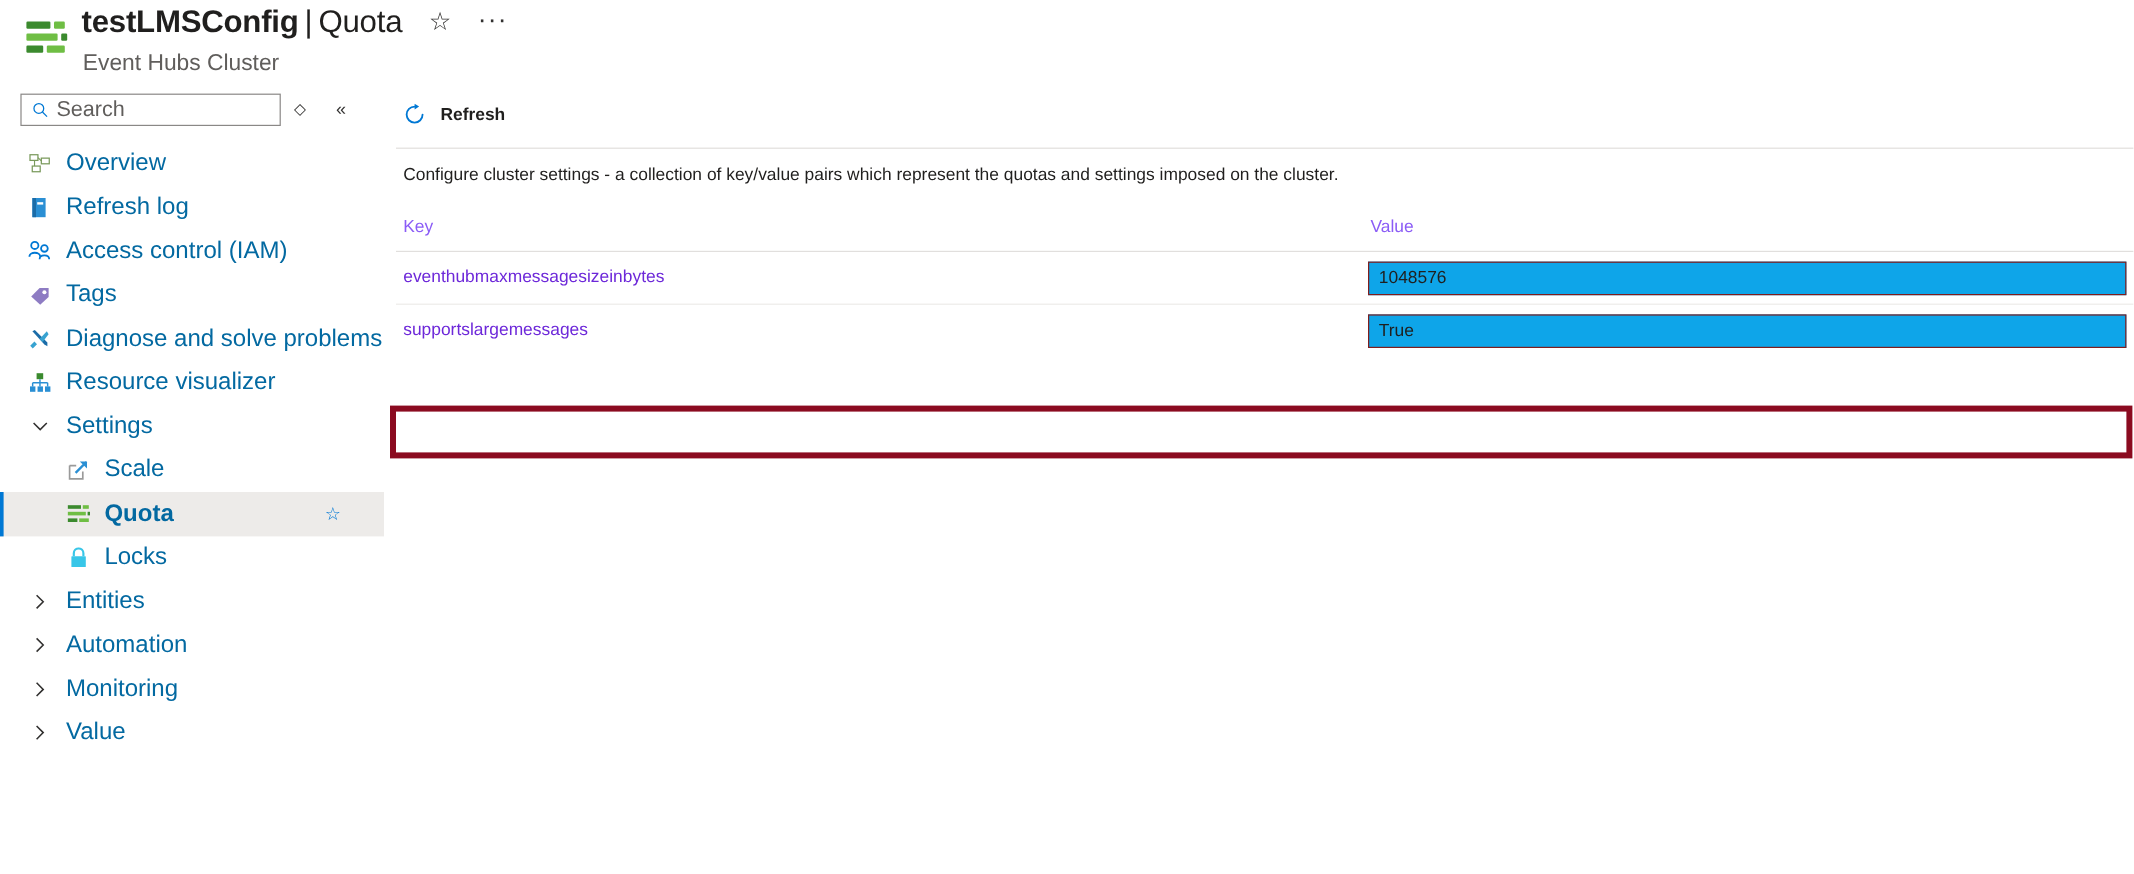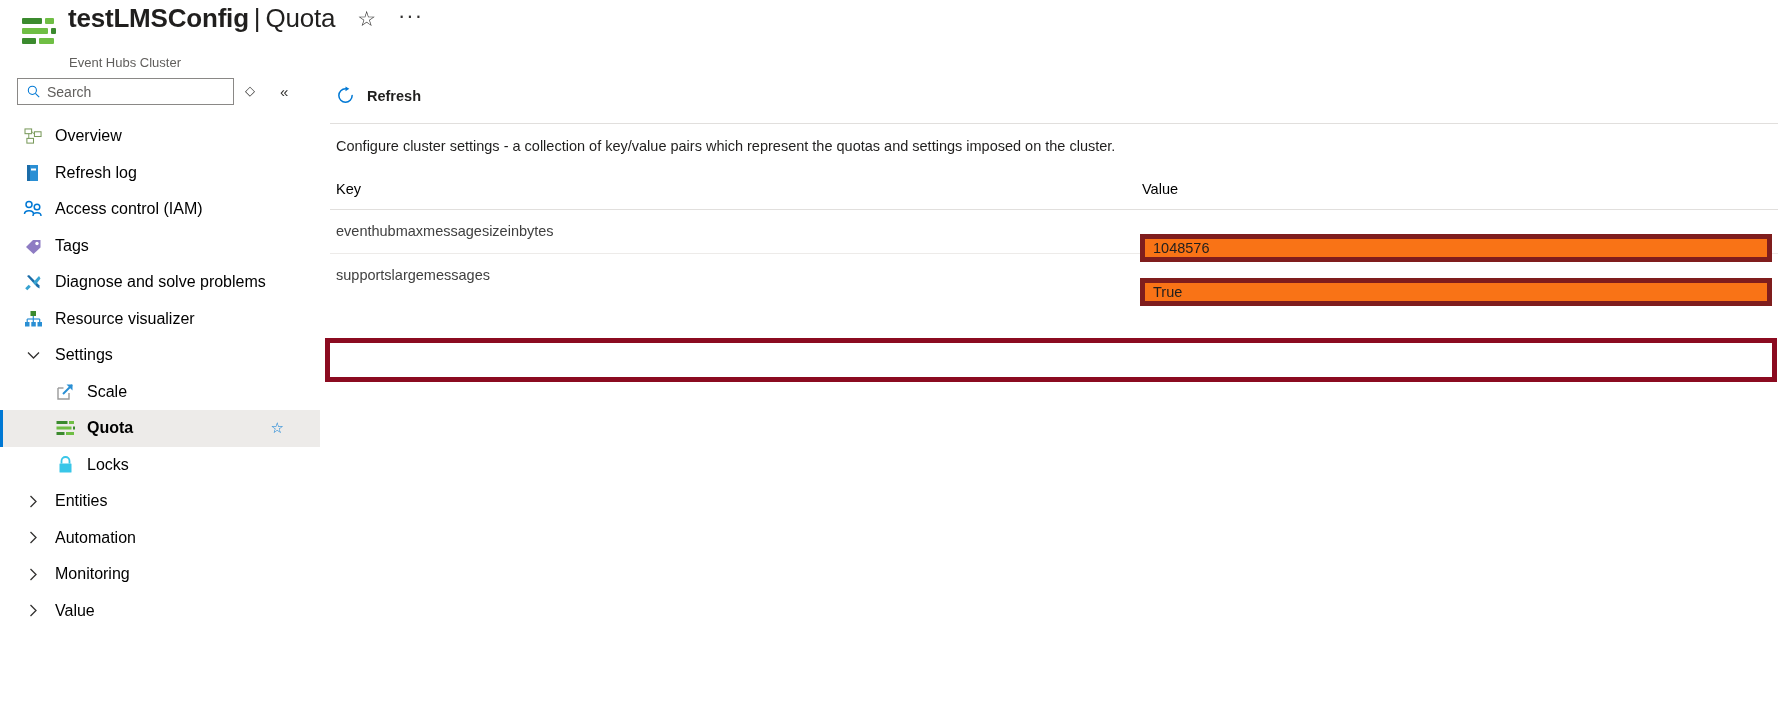--- a/index.html
+++ b/index.html
@@ -24,38 +24,38 @@
   .res-icon .b3 { left:0;  top:21px; width:14px; background:#3b8a2e; }
   .res-icon .b3b{ left:17px;top:21px; width:15px; background:#6fbe44; }
 
   .title-row { position:absolute; left:68px; top:3px; display:flex; align-items:center; }
   .title { font-size:26px; font-weight:700; letter-spacing:-0.2px; color:#201f1e; white-space:nowrap;}
   .title .sep { font-weight:400; color:#201f1e; margin:0 5px; }
   .title .pagename { font-weight:400; }
   .hdr-ico { margin-left:22px; color:#323130; cursor:pointer; display:flex; align-items:center; justify-content:center; }
   .star-ico { font-size:21px; line-height:1; color:#323130; }
   .ellipsis-ico { font-size:22px; line-height:1; letter-spacing:1px; color:#323130; margin-top:-6px; }
-  .subtitle { position:absolute; left:69px; top:42px; font-size:13px; color:#605e5c;margin-top:13px; }
+  .subtitle { position:absolute; left:69px; top:42px; font-size:19px; color:#605e5c; }
 
   
   .sidebar { position:absolute; left:0; top:72px; width:320px; height:656px; background:#fff; }
   .search-wrap { position:absolute; left:17px; top:6px; width:217px; height:27px;
                  border:1px solid #8a8886; background:#fff; display:flex; align-items:center; }
   .search-ico { width:22px; display:flex; align-items:center; justify-content:center; color:#0078d4; font-size:14px; margin-left:4px;}
-  .search-input { border:0; outline:0; font-size:14px; color:#605e5c; background:transparent;
+  .search-input { border:0; outline:0; font-size:18px; color:#605e5c; background:transparent;
                   font-family:"Liberation Sans", sans-serif; width:170px; padding-left:3px; }
   .search-input::placeholder { color:#605e5c; opacity:1; }
   .sb-tool { position:absolute; top:11px; color:#323130; font-size:15px; cursor:pointer; }
   .sb-tool.t1 { left:245px; font-size:13px; }
   .sb-tool.t2 { left:280px; font-size:15px; }
 
   .nav { position:absolute; left:0; top:46px; width:320px; }
   .nav-item { position:relative; height:36.5px; display:flex; align-items:center; cursor:pointer; }
   .nav-item .ico { width:26px; height:20px; margin-left:20px; display:flex; align-items:center; justify-content:center; flex:none; }
-  .nav-item .lbl { margin-left:9px; font-size:16px; color:#000000; white-space:nowrap; }
+  .nav-item .lbl { margin-left:9px; font-size:20px; color:#0369a1; white-space:nowrap; }
   .nav-item.indent .ico { margin-left:52px; }
   .nav-item.group .chev { width:26px; margin-left:20px; display:flex; align-items:center; justify-content:center;
                           font-size:13px; color:#323130; flex:none; }
   .nav-item.group .lbl { margin-left:9px; }
   .nav-item.selected { background:#edebe9; }
   .nav-item.selected .lbl { font-weight:700; }
   .nav-item.selected::before { content:""; position:absolute; left:0; top:0; width:3px; height:100%; background:#0078d4; }
   .fav-star { position:absolute; right:36px; font-size:15px; color:#0078d4; }
 
   svg.i { display:block; }
@@ -64,28 +64,28 @@
   .content { position:absolute; left:320px; top:72px; width:1458px; height:656px; background:#fff; }
   .cmdbar { position:absolute; left:0; top:0; width:1458px; height:54px; }
   .cmd-btn { position:absolute; left:16px; top:14px; display:flex; align-items:center; cursor:pointer;font-weight:bold; }
   .cmd-btn .lbl { margin-left:12px; font-size:14.5px; color:#201f1e; }
   .cmd-sep { position:absolute; left:10px; top:51px; width:1448px; height:1px; background:#e1dfdd; }
 
   .desc { position:absolute; left:16px; top:66px; font-size:14.5px; color:#201f1e; }
 
   .tbl { position:absolute; left:10px; top:100px; width:1448px; }
   .th-row { position:relative; height:38px; border-bottom:1px solid #e1dfdd; }
-  .th { position:absolute; top:9px; font-size:14.5px; color:#000000; }
+  .th { position:absolute; top:9px; font-size:14.5px; color:#8b5cf6; }
   .th.k { left:6px; }
   .th.v { left:812px; }
 
   .tr { position:relative; height:44px; border-bottom:1px solid #edebe9; }
-  .td-key { position:absolute; left:6px; top:13px; font-size:14.5px; color:#404040; }
-  .td-val { position:absolute; left:810px; top:24px; width:632px; height:28px;
-            border:5px solid #7f1d1d; background:#f97316; display:flex; align-items:center; }
+  .td-key { position:absolute; left:6px; top:13px; font-size:14.5px; color:#6d28d9; }
+  .td-val { position:absolute; left:810px; top:8px; width:632px; height:28px;
+            border:1px solid #7f1d1d; background:#0ea5e9; display:flex; align-items:center; }
   .td-val input { border:0; outline:0; background:transparent; width:100%; height:100%;
                   padding:0 8px; font-size:14.5px; color:#201f1e; font-family:"Liberation Sans", sans-serif; }
 
   .tr.highlighted { border-bottom:none; }
   .hl-box { position:absolute; left:5px; top:266px; width:1452px; height:44px;
             border:5px solid #8b0b20; pointer-events:none; }
 </style>
 </head>
 <body>
 

